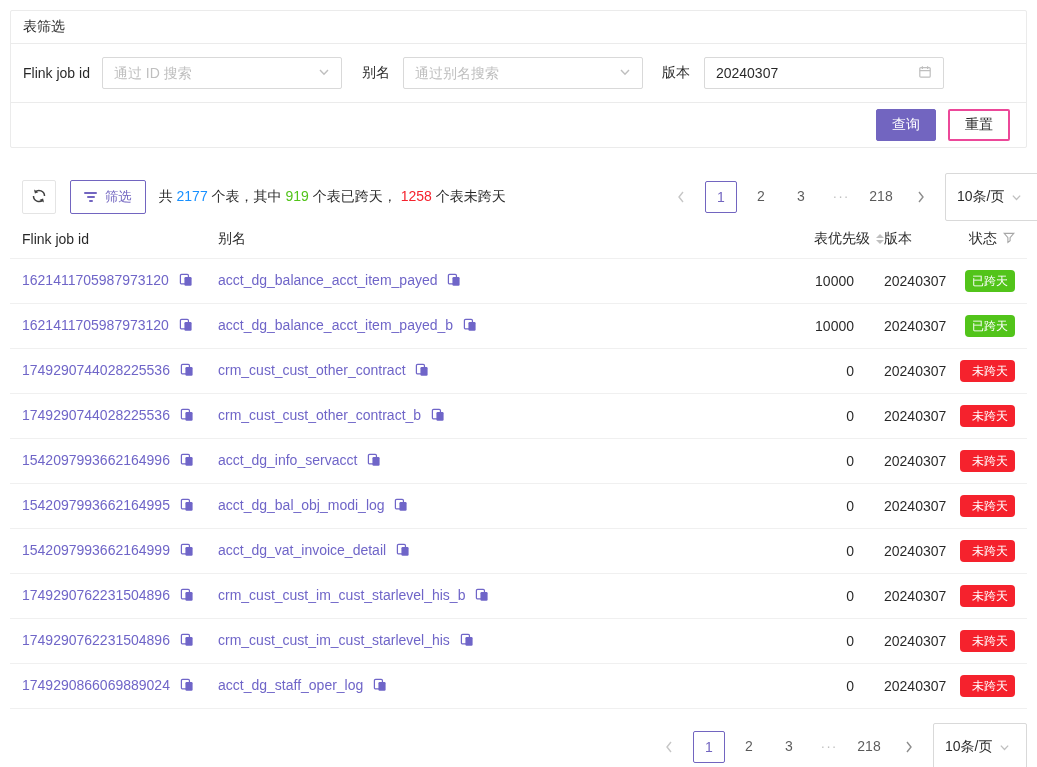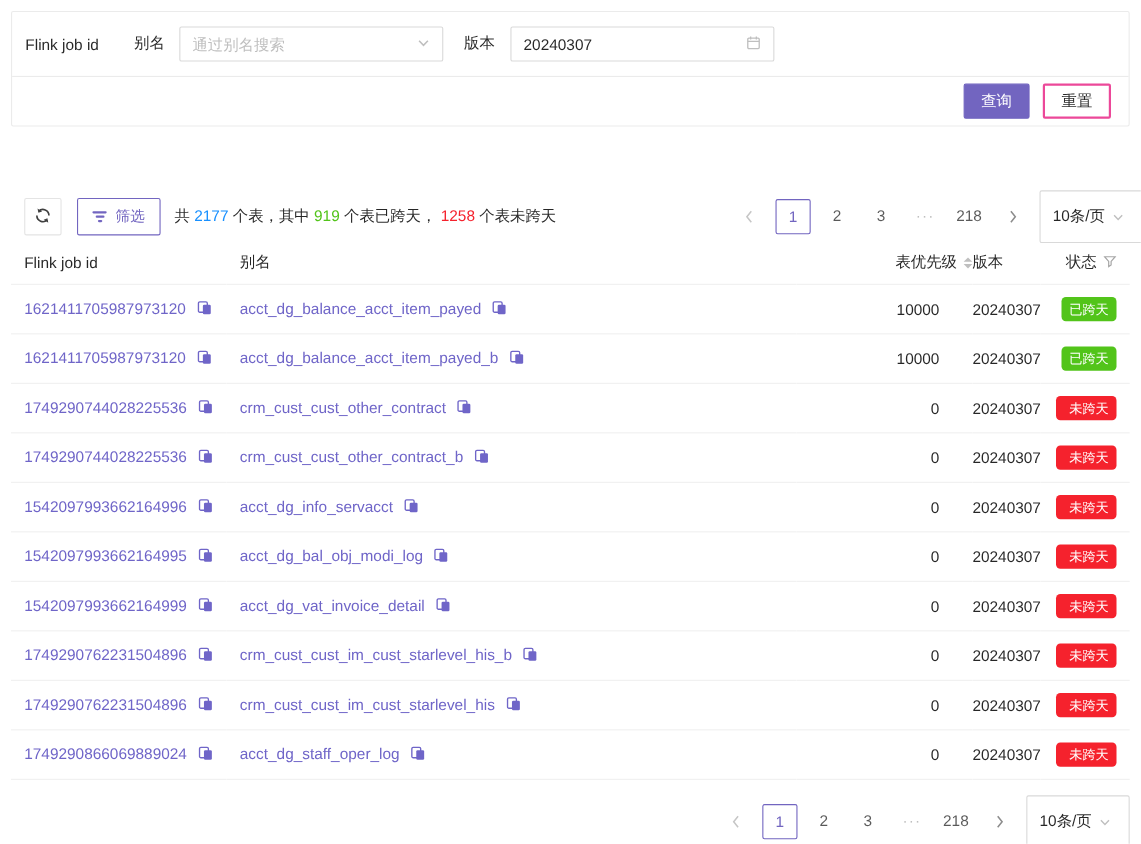--- a/index.html
+++ b/index.html
@@ -90,22 +90,33 @@
   .sorter { display:inline-flex; flex-direction:column; gap:2px; }
   .caret-up { width:0; height:0; border-left:4px solid transparent;
     border-right:4px solid transparent; border-bottom:4.5px solid #bfbfbf; }
   .caret-down { width:0; height:0; border-left:4px solid transparent;
     border-right:4px solid transparent; border-top:4.5px solid #bfbfbf; }
 </style>
 </head>
 <body>
 
 <div class="filter-card">
+  <div class="card-title-row">
+    <span>表筛选</span>
+  </div>
   <div class="fields-row">
     <span class="field-label" style="margin-right:12px">Flink job id</span>
+    <div class="control">
+      <input placeholder="通过 ID 搜索" style="">
+      <span>
+        <svg width="12" height="12" viewBox="0 0 12 12">
+            <polyline points="2,4 6,8.2 10,4" fill="none" stroke="#bfbfbf" stroke-width="1.4"></polyline>
+          </svg>
+      </span>
+    </div>
     <span class="field-label" style="margin-left:20px; margin-right:13px">别名</span>
     <div class="control">
       <input placeholder="通过别名搜索" style="">
       <span>
         <svg width="12" height="12" viewBox="0 0 12 12">
             <polyline points="2,4 6,8.2 10,4" fill="none" stroke="#bfbfbf" stroke-width="1.4"></polyline>
           </svg>
       </span>
     </div>
     <span class="field-label" style="margin-left:19px; margin-right:14px">版本</span>

